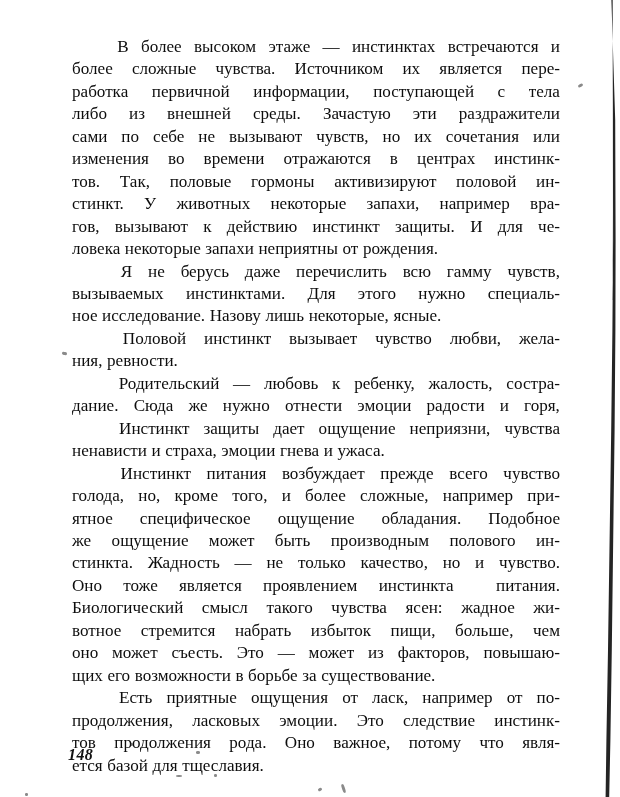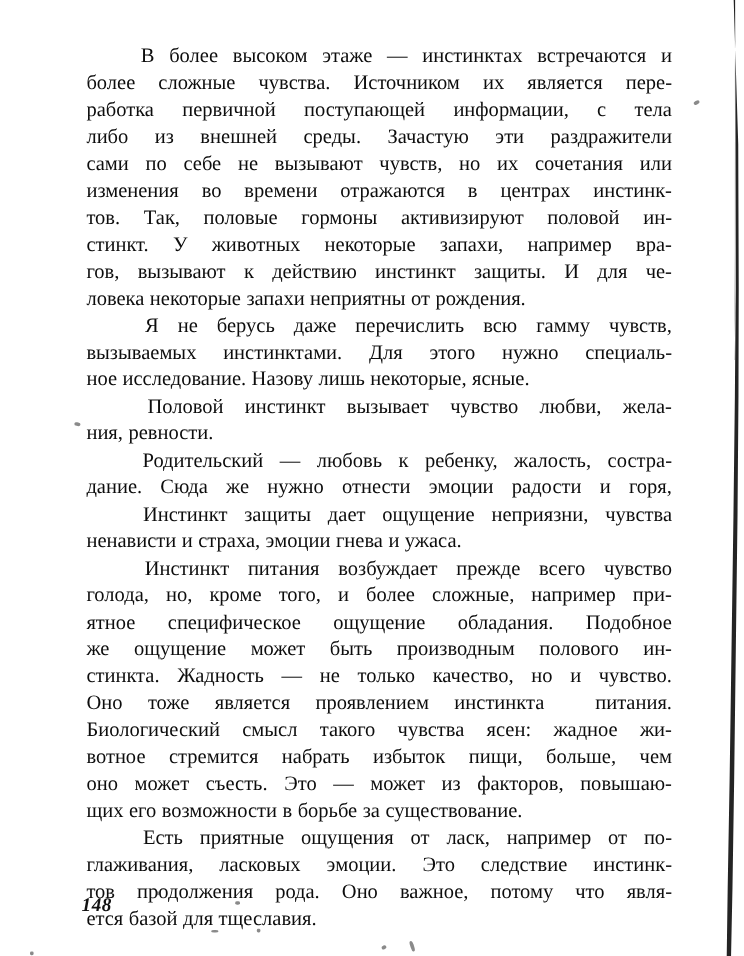--- a/index.html
+++ b/index.html
@@ -98,22 +98,22 @@
           <span>сложные</span>
           <span>чувства.</span>
           <span>Источником</span>
           <span>их</span>
           <span>является</span>
           <span>пере-</span>
         </span>
         <span class="line justify">
           <span>работка</span>
           <span>первичной</span>
+          <span>информации,</span>
           <span>поступающей</span>
-          <span>информации,</span>
           <span>с</span>
           <span>тела</span>
         </span>
         <span class="line justify">
           <span>либо</span>
           <span>из</span>
           <span>внешней</span>
           <span>среды.</span>
           <span>Зачастую</span>
           <span>эти</span>
@@ -334,21 +334,21 @@
           <span>Есть</span>
           <span>приятные</span>
           <span>ощущения</span>
           <span>от</span>
           <span>ласк,</span>
           <span>например</span>
           <span>от</span>
           <span>по-</span>
         </span>
         <span class="line justify">
-          <span>глаживания,</span>
+          <span>продолжения,</span>
           <span>ласковых</span>
           <span>эмоции.</span>
           <span>Это</span>
           <span>следствие</span>
           <span>инстинк-</span>
         </span>
         <span class="line justify">
           <span>тов</span>
           <span>продолжения</span>
           <span>рода.</span>

